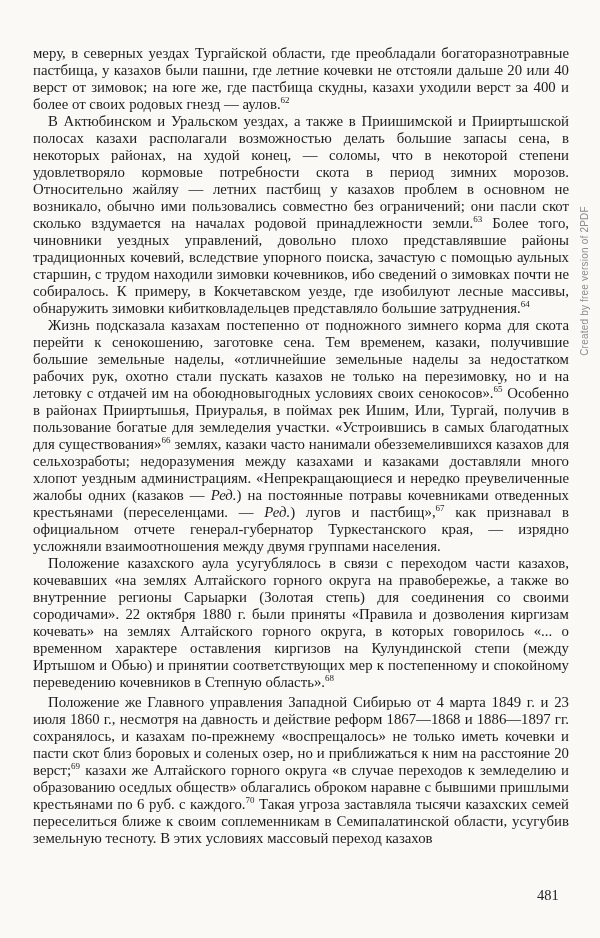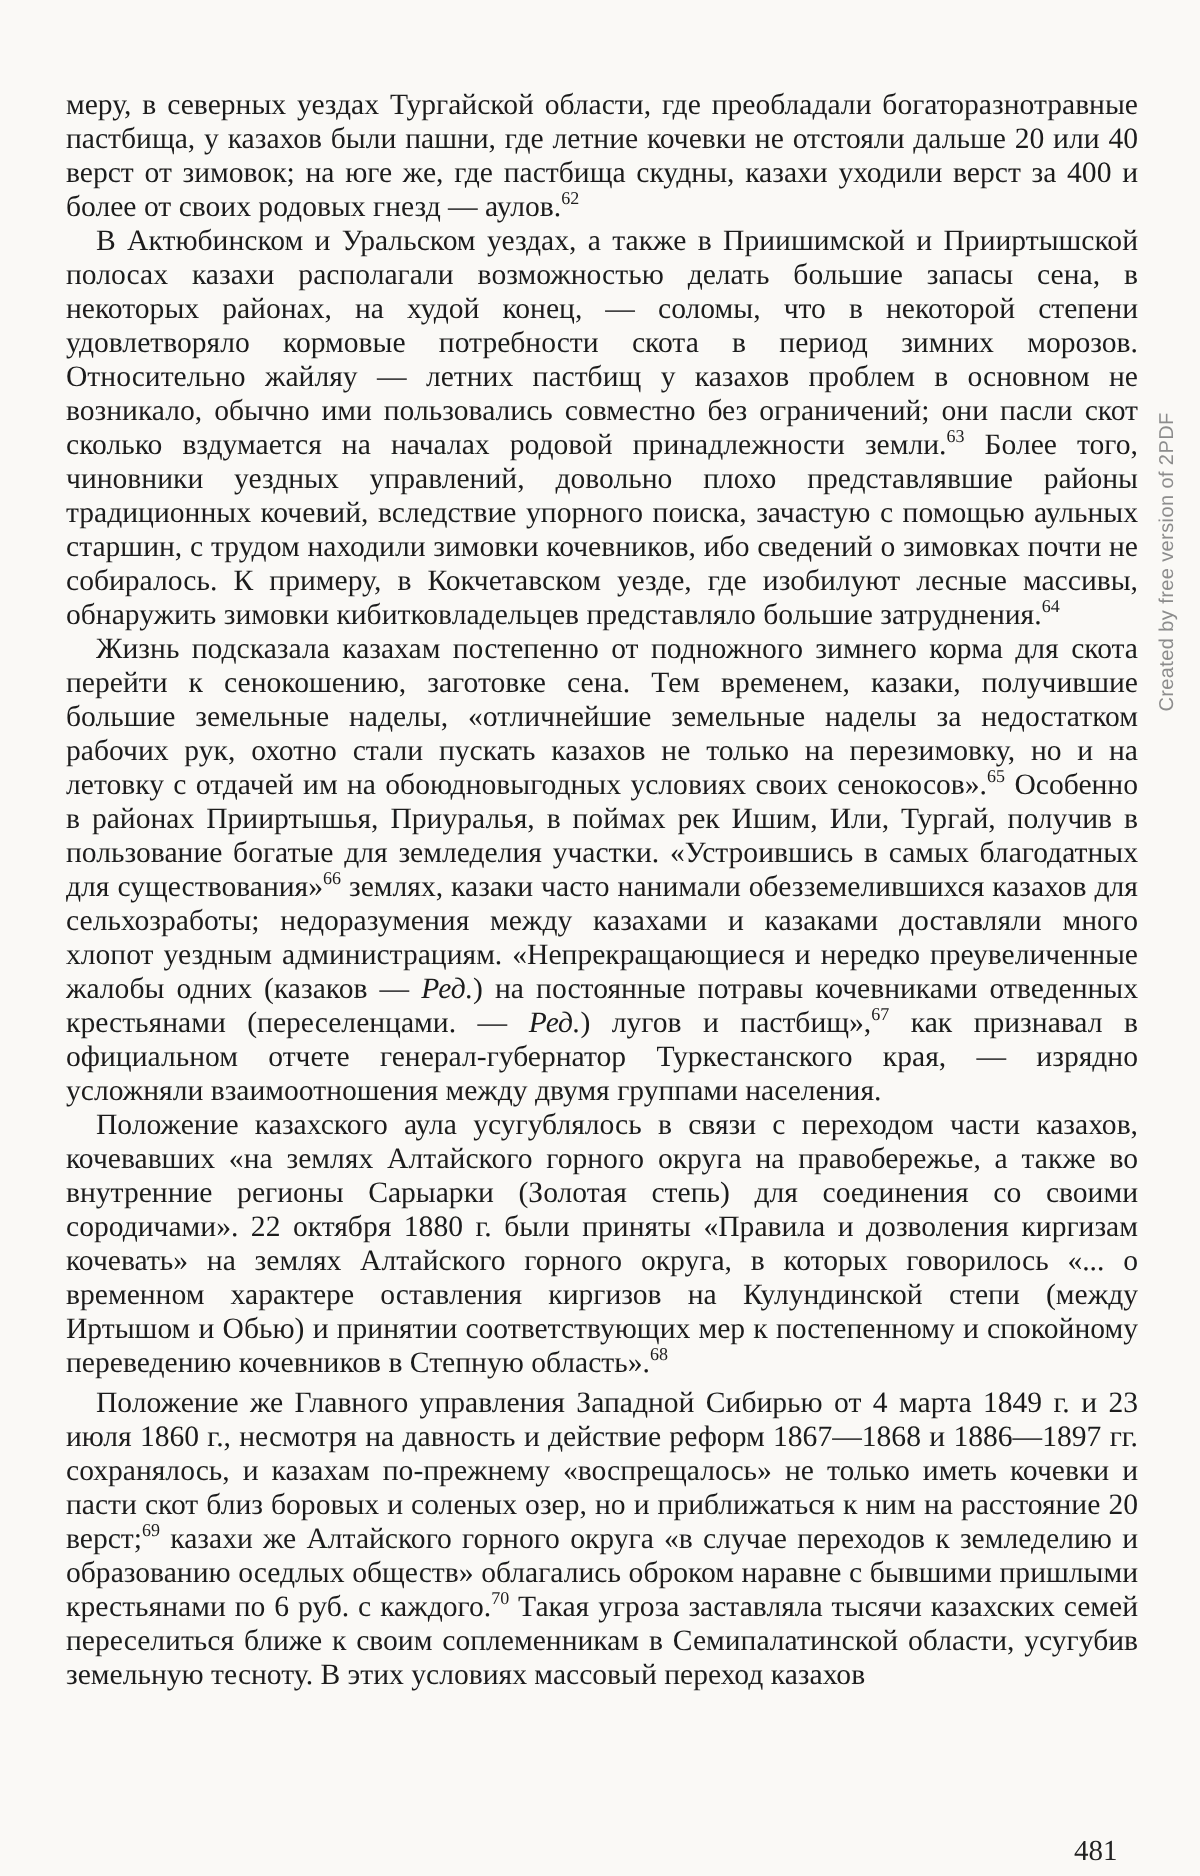--- a/index.html
+++ b/index.html
@@ -41,21 +41,21 @@
     transform: translate(-50%, -50%) rotate(-90deg);
     white-space: nowrap;
     font-family: "Liberation Sans", sans-serif;
     font-size: 10px;
     letter-spacing: 0.2px;
     color: #8c8c8c;
   }
   .page-number {
     position: absolute;
     left: 537px;
-    top: 918px;
+    top: 887px;
     font-size: 14.5px;
     color: #222222;
   }
 </style>
 </head>
 <body style="background: rgb(250, 249, 246);">
 
 <div class="page">
   <div class="text-block" style="color: rgb(28, 28, 28);">
       <p class="para">меру, в северных уездах Тургайской области, где преобладали богаторазнотравные пастбища, у казахов были пашни, где летние кочевки не отстояли дальше 20 или 40 верст от зимовок; на юге же, где пастбища скудны, казахи уходили верст за 400 и более от своих родовых гнезд — аулов.<sup class="fnref">62</sup></p>

